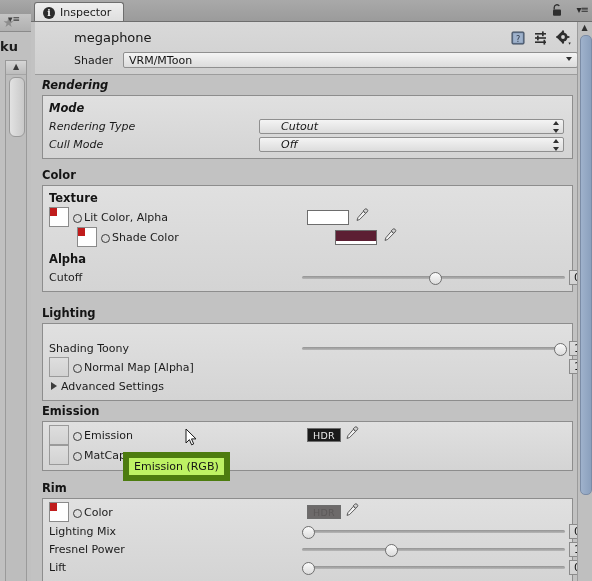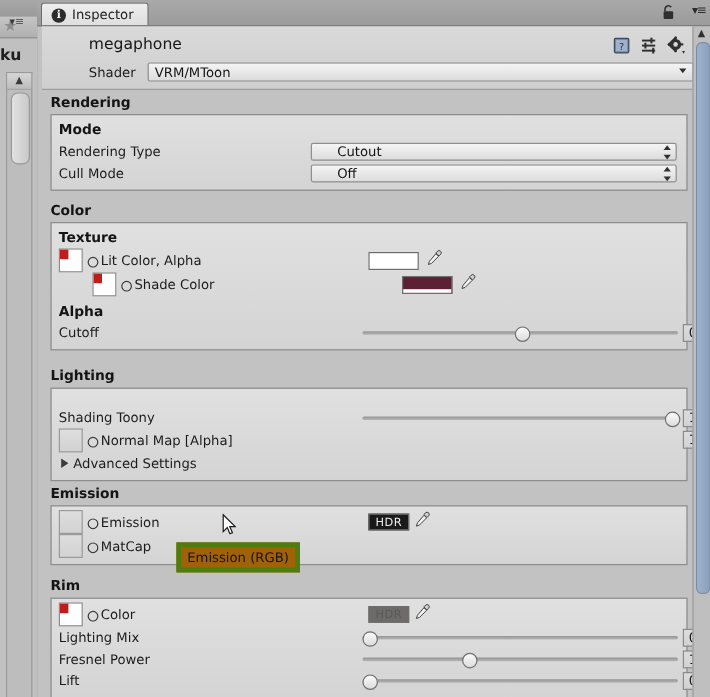--- a/index.html
+++ b/index.html
@@ -137,22 +137,22 @@
     background:linear-gradient(#dcdcdc,#d2d2d2);border:1px solid #8b8b8b;
     box-sizing:border-box;font-size:11px;color:#141414;padding-left:4px;
     line-height:14px;}
 
   .foldout{display:flex;align-items:center;gap:4px;padding-left:8px;height:18px;
     font-size:11px;color:#1b1b1b;}
   .foldout .tri{width:0;height:0;border-top:4px solid transparent;
     border-bottom:4px solid transparent;border-left:6px solid #3c3c3c;}
 
   
-  .tooltip{position:absolute;background:#a16207;border:4px solid #4d7c0f;
-    font-size:11px;color:#141414;padding:2px 5px;white-space:nowrap;margin-left:24px;}
+  .tooltip{position:absolute;background:#bef264;border:6px solid #4d7c0f;
+    font-size:11px;color:#141414;padding:2px 5px;white-space:nowrap;}
 
   
   .cursor{position:absolute;width:12px;height:19px;}
 
   
   .r-scroll{position:absolute;right:0;top:21px;width:14px;height:560px;
     background:#bfbfbf;border-left:1px solid #9b9b9b;}
   .r-scroll-up{position:absolute;left:0;top:0;width:13px;height:12px;
     text-align:center;font-size:8px;line-height:11px;color:#303030;}
   .r-thumb{position:absolute;left:2px;top:13px;width:10px;height:458px;
@@ -226,21 +226,21 @@
         </div>
         <div class="shader-row">
           <span class="shader-label">Shader</span>
           <span class="dropdown">
             <span>VRM/MToon</span>
             <i class="caret"></i>
           </span>
         </div>
       </div>
 
-      <div class="sect" style="top:53px;">
+      <div class="sect" style="top:53px;font-style:italic;">
         <div class="sect-title">Rendering</div>
         <div class="sect-box">
           <div class="sub-title">Mode</div>
           <div class="prow">
             <span class="plabel">Rendering Type</span>
             <span class="ctl-dd">
               <span>Cutout</span>
               <span class="updown">
                   <i class="u"></i>
                   <i class="d"></i>

